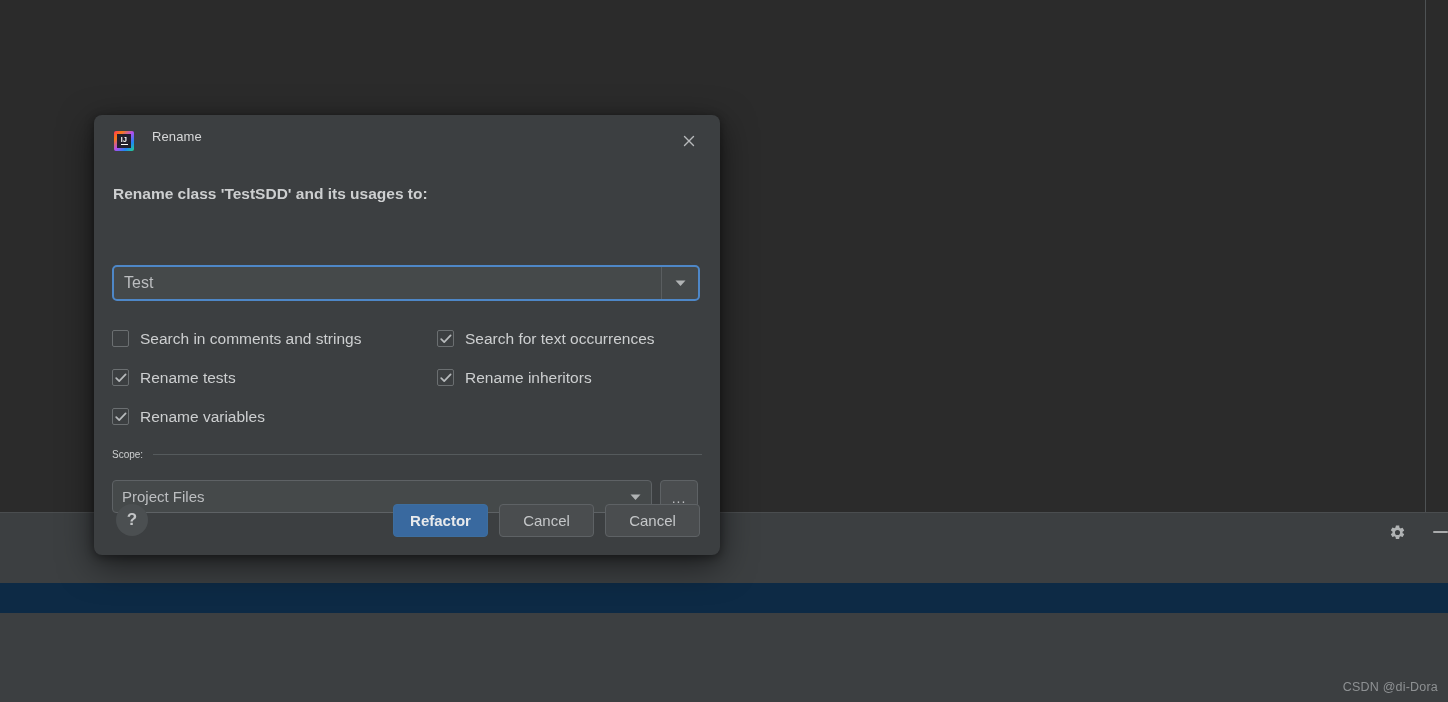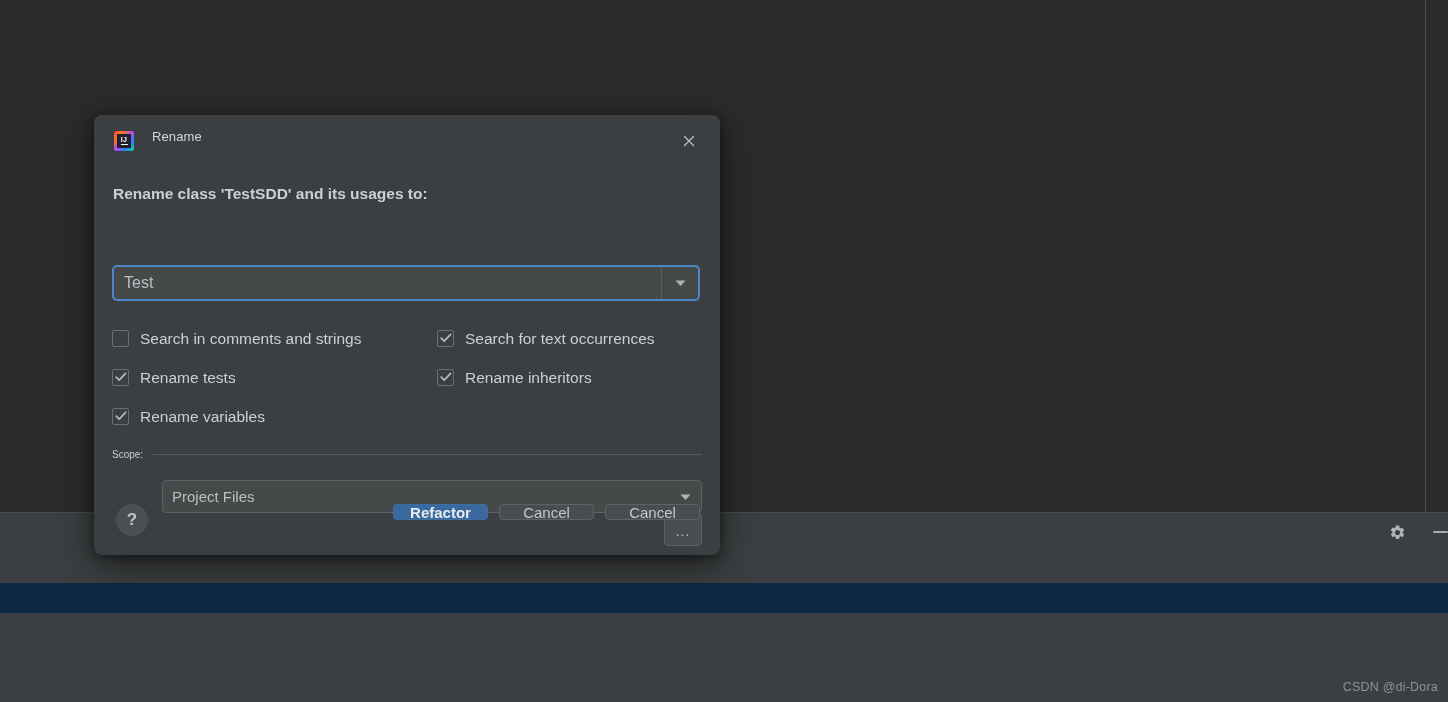--- a/index.html
+++ b/index.html
@@ -242,20 +242,21 @@
     top: 152px;
     width: 590px;
   }
   .cb-row {
     display: flex;
     height: 39px;
     align-items: center;
   }
   .cb-item {
     display: flex;
+    align-items: center;
     cursor: pointer;
   }
   .cb-col-left { width: 325px; }
   .cb-box {
     width: 17px;
     height: 17px;
     border: 1px solid #6b6f71;
     border-radius: 2px;
     background: #3c3f41;
     box-sizing: border-box;
@@ -289,23 +290,22 @@
     white-space: nowrap;
   }
   .scope-line {
     flex: 1;
     height: 1px;
     background: #555a5c;
     margin-left: 10px;
   }
   .scope-controls {
     display: flex;
-    align-items: flex-end;
+    align-items: flex-start;
     margin-top: 17px;
-    flex-direction: column;
   }
   .scope-combo {
     width: 540px;
     height: 33px;
     background: #45494a;
     border: 1px solid #5e6265;
     border-radius: 4px;
     box-sizing: border-box;
     display: flex;
     align-items: stretch;
@@ -371,21 +371,21 @@
     box-sizing: border-box;
   }
   .footer-buttons {
     position: absolute;
     right: 20px;
     top: 7px;
     display: flex;
     gap: 11px;
   }
   .btn {
-    height: 16px;
+    height: 33px;
     min-width: 95px;
     border-radius: 4px;
     border: 1px solid #5e6265;
     background: #4a4d4f;
     color: #c5c7c9;
     font-size: 15px;
     font-family: "Liberation Sans", sans-serif;
     display: flex;
     align-items: center;
     justify-content: center;

